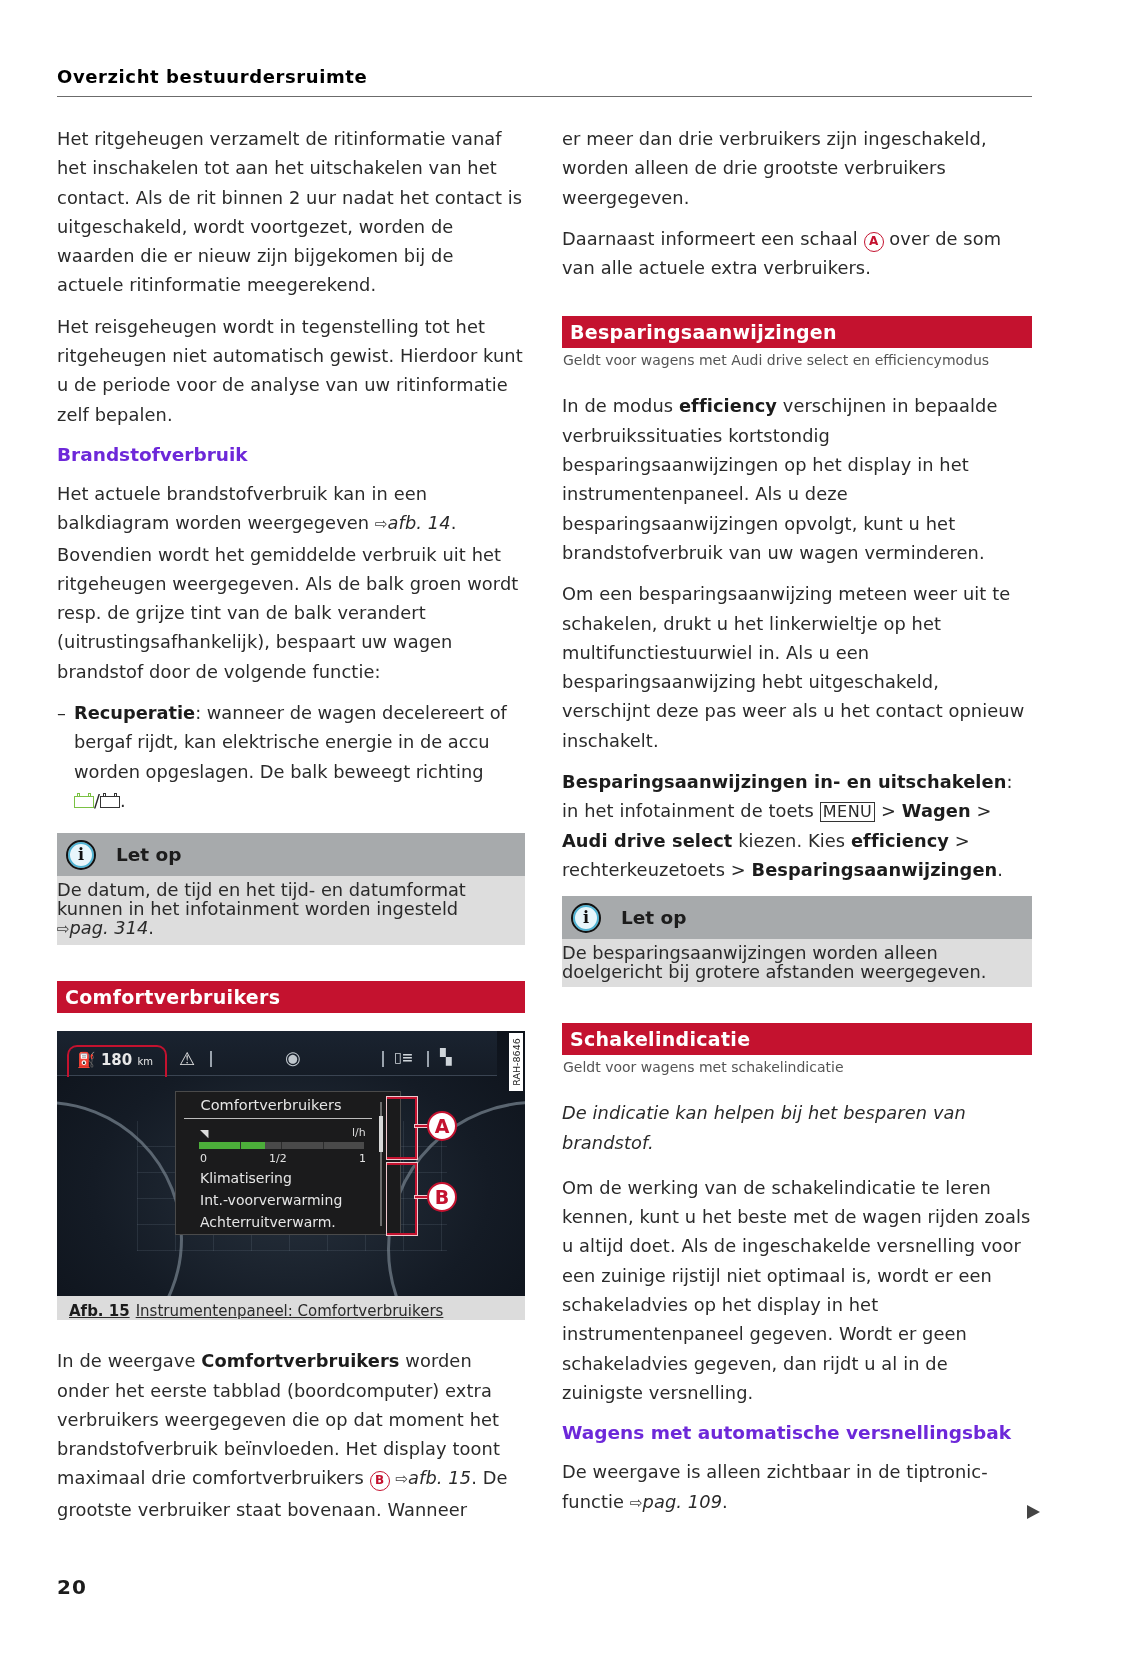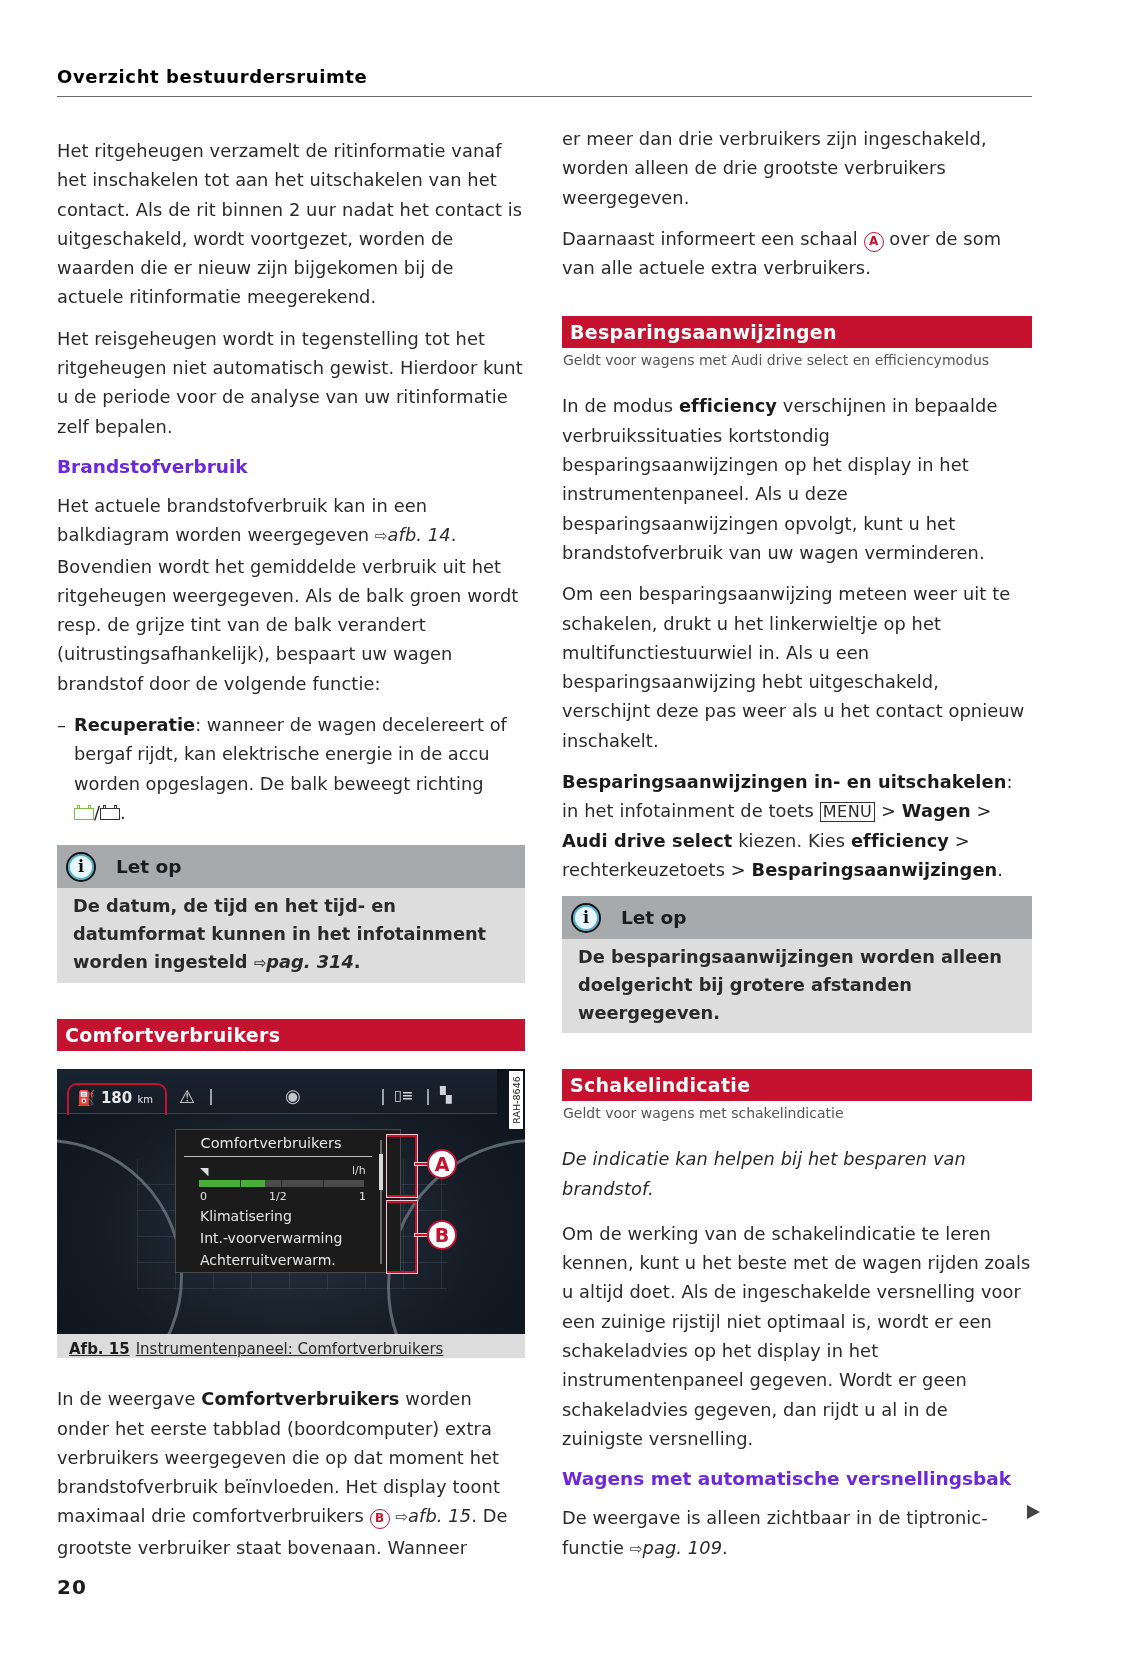--- a/index.html
+++ b/index.html
@@ -8,21 +8,21 @@
     font-family: "DejaVu Sans", sans-serif; color: #2a2a2a;
   }
   .running-head {
     position: absolute; left: 57px; top: 66px; width: 975px;
     font-family: "DejaVu Sans", sans-serif; font-weight: bold; font-size: 18px;
     letter-spacing: 0.6px; color: #000000;
   }
   .head-rule { position: absolute; left: 57px; top: 96px; width: 975px; height: 1px; background: #6b6b6b; }
 
   .col { position: absolute; top: 124px; width: 468px; }
-  .col.left { left: 57px; margin-top: 12px; }
+  .col.left { left: 57px; }
   .col.right { left: 562px; width: 470px; }
 
   p { margin: 0 0 12px 0; font-size: 17.8px; line-height: 29.3px; letter-spacing: 0.1px; }
   b { font-weight: bold; color: #1c1c1c; }
   i { font-style: italic; }
   .sub-head { font-size: 18.5px; font-weight: bold; margin: 4px 0 10px 0; line-height: 28px; color: #6d28d9; }
 
   .dash-item { display: flex; font-size: 17.8px; line-height: 29.3px; margin: 0 0 18px 0; }
   .dash-item .dash { width: 17px; flex: none; }
 
@@ -36,21 +36,21 @@
   .batt.dark .t1, .batt.dark .t2 { border-color: #333; }
 
   .note { background: #dddddd; margin: 0 0 36px 0; }
   .note .note-head { background: #a7aaac; height: 43px; display: flex; align-items: center; padding-left: 9px; }
   .note .info-icon {
     width: 26px; height: 26px; border-radius: 50%; border: 2.5px solid #111; background: #e8f6fb;
     box-shadow: inset 0 0 0 2px #4fb3d3; display: flex; align-items: center; justify-content: center;
     font-family: "DejaVu Serif", serif; font-weight: bold; font-size: 16px; color: #111;
   }
   .note .note-title { font-weight: bold; font-size: 18.5px; margin-left: 20px; color: #1c1c1c; }
-  .note .note-body { padding: 4px 16px 6px 16px; font-size: 17.8px; line-height: 28px; font-weight: bold; }
+  .note .note-body { padding: 4px 16px 6px 0; font-size: 17.8px; line-height: 19px; }
 
   .red-bar {
     background: #c4122f; color: #ffffff; font-weight: bold; font-size: 19px;
     height: 32px; line-height: 32px; padding-left: 8px; letter-spacing: 0.3px;
   }
   .applies { font-size: 14px; color: #555; margin: 3px 0 22px 1px; line-height: 18px; }
 
   .circ { display: inline-flex; width: 20px; height: 20px; border: 1.6px solid #c4122f; border-radius: 50%;
     color: #c4122f; font-weight: bold; font-size: 12px; align-items: center; justify-content: center;
     box-sizing: border-box; vertical-align: 0px; }

